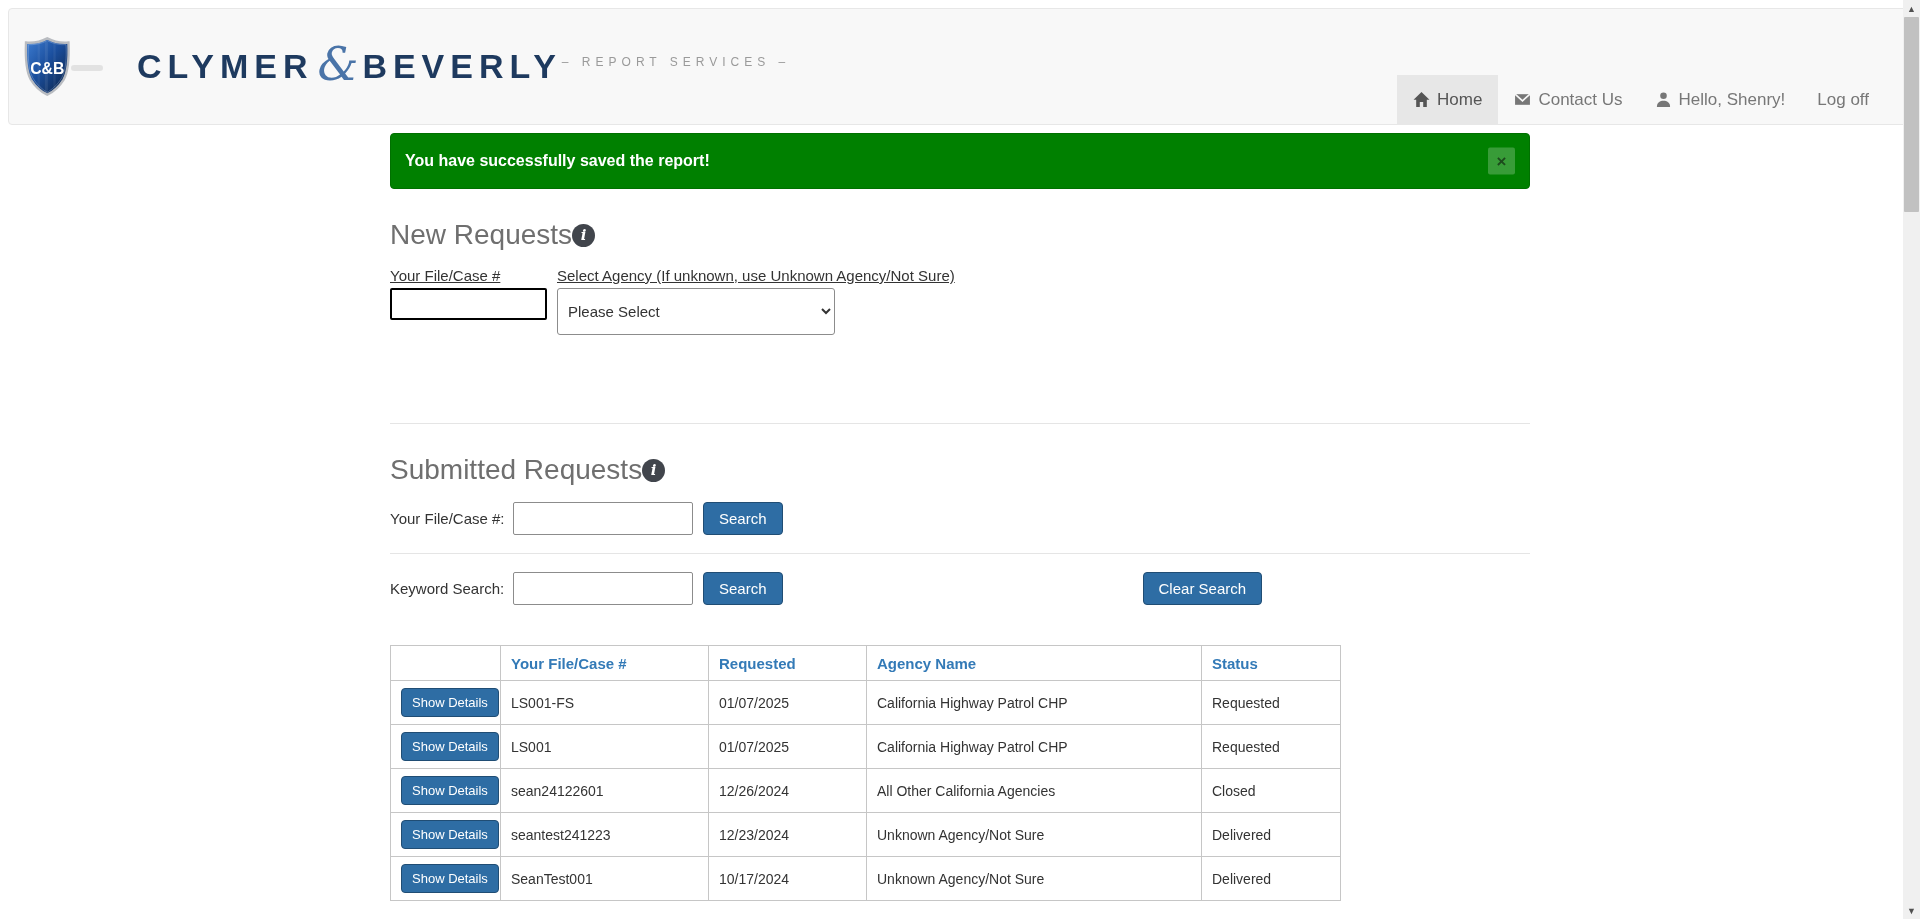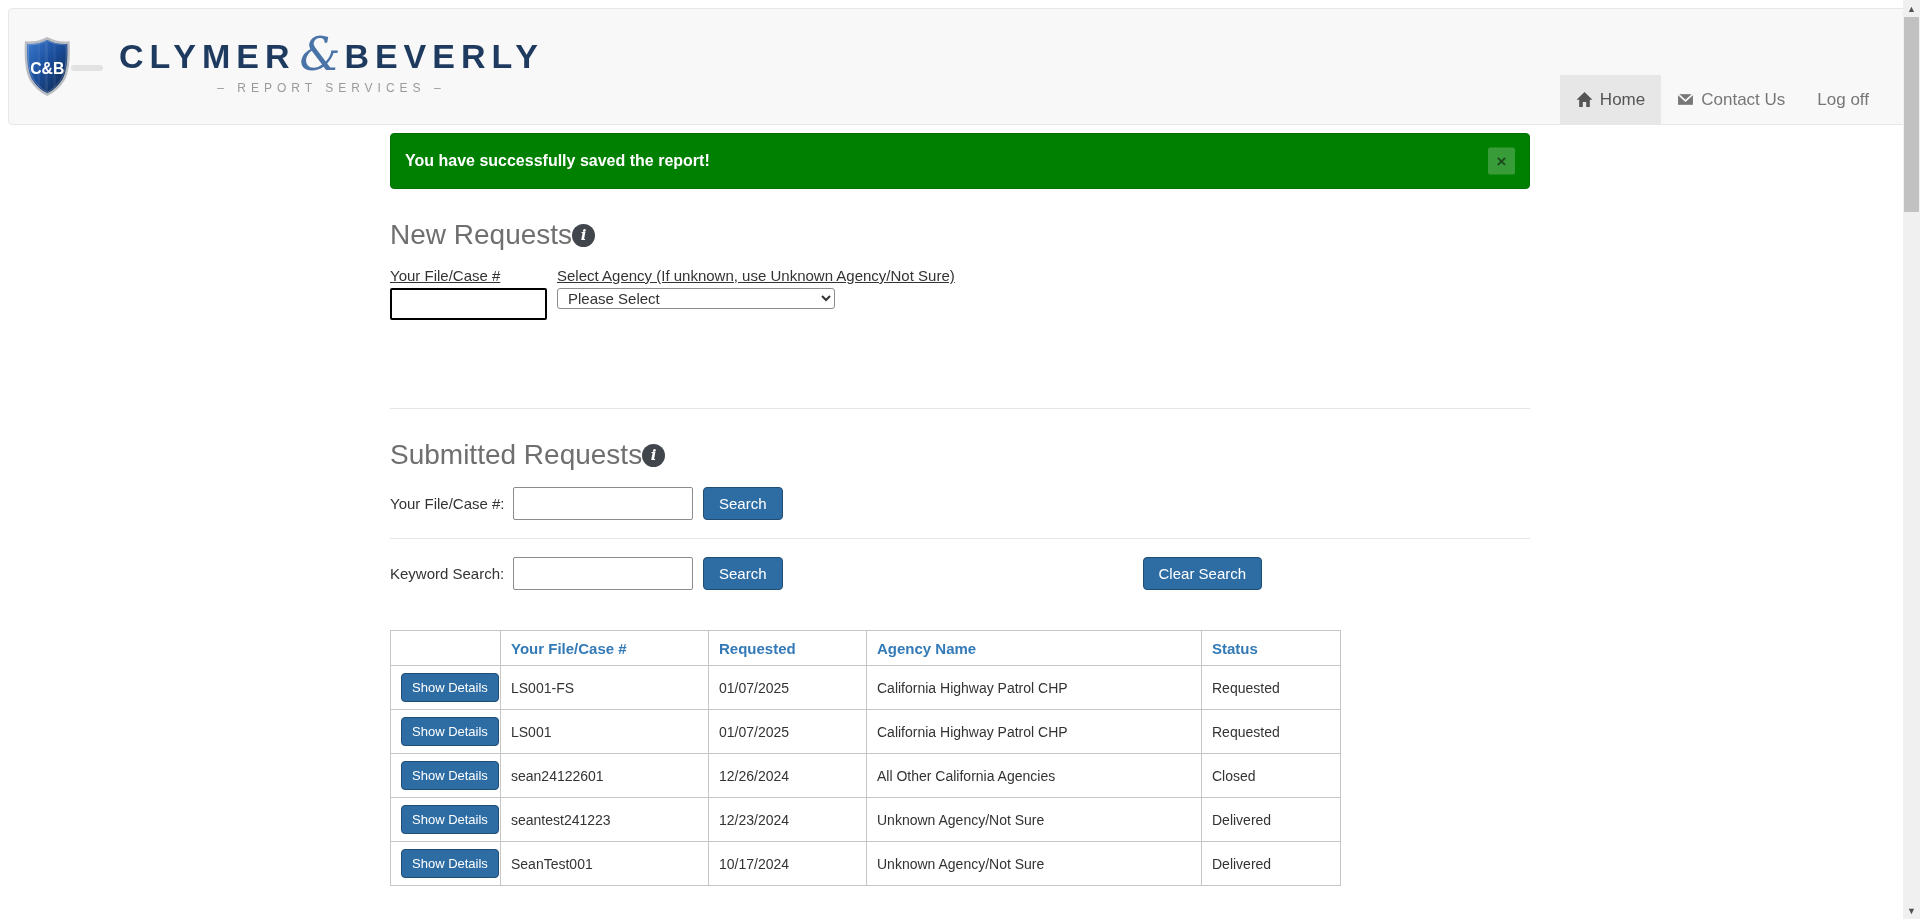--- a/index.html
+++ b/index.html
@@ -21,21 +21,21 @@
     background: #f8f8f8;
     border: 1px solid #e7e7e7;
     border-radius: 4px;
     display: flex;
     justify-content: space-between;
     align-items: stretch;
   }
   .brand { display: flex; align-items: center; padding-left: 14px; }
   .shield-wrap { width: 80px; display: flex; flex-direction: row; align-items: center; }
   .shield-reflection { width: 52px; height: 6px; background: #d9d9d9; border-radius: 3px; margin-top: 2px; opacity: .7; }
-  .brand-text { margin-left: 16px; display: flex; flex-direction: column; justify-content: center; }
+  .brand-text { margin-left: 34px; display: flex; flex-direction: row; justify-content: center; }
   .brand-name {
     display: flex; align-items: center;
     font-size: 34px; font-weight: bold; letter-spacing: 6px;
     color: #1e3a5f; line-height: 1;
   }
   .brand-amp {
     font-family: "DejaVu Serif", serif; font-style: italic; font-weight: normal;
     font-size: 46px; color: #4a74a8; letter-spacing: 0; line-height: .8;
     margin: 0 4px; position: relative; top: -2px;
   }
@@ -96,21 +96,21 @@
     display: block; font-size: 15px; color: #333;
     text-decoration: underline; margin-bottom: 4px; cursor: pointer;
   }
   .input-focused {
     width: 157px; height: 32px;
     border: 2px solid #000; border-radius: 2px;
     padding: 2px 6px; font-size: 15px; font-family: inherit;
     outline: none;
   }
   .agency-select {
-    width: 278px; height: 21px;
+    width: 278px; height: 47px;
     border: 1px solid #8c8c8c; border-radius: 3px;
     background: #fff; color: #333;
     font-size: 15px; font-family: inherit; padding: 0 6px;
   }
 
   hr.rule { border: 0; border-top: 1px solid #e5e5e5; margin: 0; }
 
   
   .search-row { display: flex; align-items: center; margin: 14px 0 18px 0; }
   .search-row.second { margin: 18px 0 0 0; }
@@ -222,20 +222,29 @@
     <a class="nav-item">
       <span class="nav-icon">
         <svg viewBox="0 0 16 16">
             <rect x="1" y="3" width="14" height="10" fill="currentColor"></rect>
             <path d="M1 3 L8 9.2 L15 3" fill="none" stroke="#f8f8f8" stroke-width="1.6"></path>
           </svg>
       </span>
       <span>Contact Us</span>
     </a>
     <a class="nav-item">
+      <span class="nav-icon">
+        <svg viewBox="0 0 16 16" fill="currentColor">
+            <circle cx="8" cy="4.4" r="3.1"></circle>
+            <path d="M1.8 15 C1.8 10.8 4.8 9.2 8 9.2 C11.2 9.2 14.2 10.8 14.2 15 Z"></path>
+          </svg>
+      </span>
+      <span>Hello, Shenry!</span>
+    </a>
+    <a class="nav-item">
       <span>Log off</span>
     </a>
   </nav>
 </header>
 
 <main class="container">
 
 
   <div class="alert-success">
     <span>You have successfully saved the report!</span>

